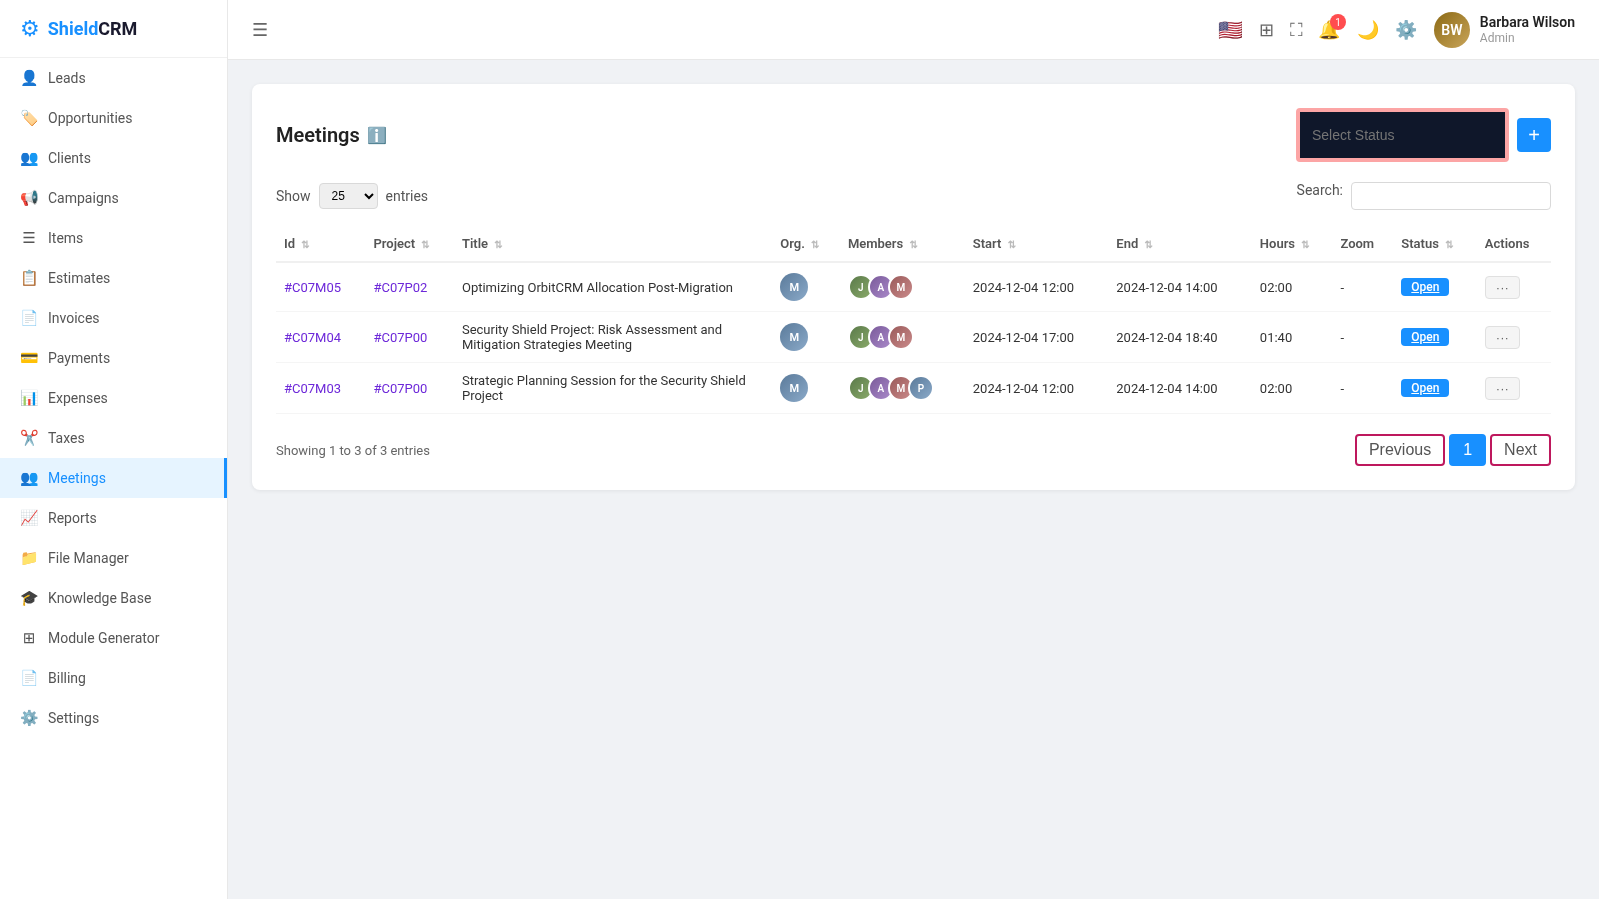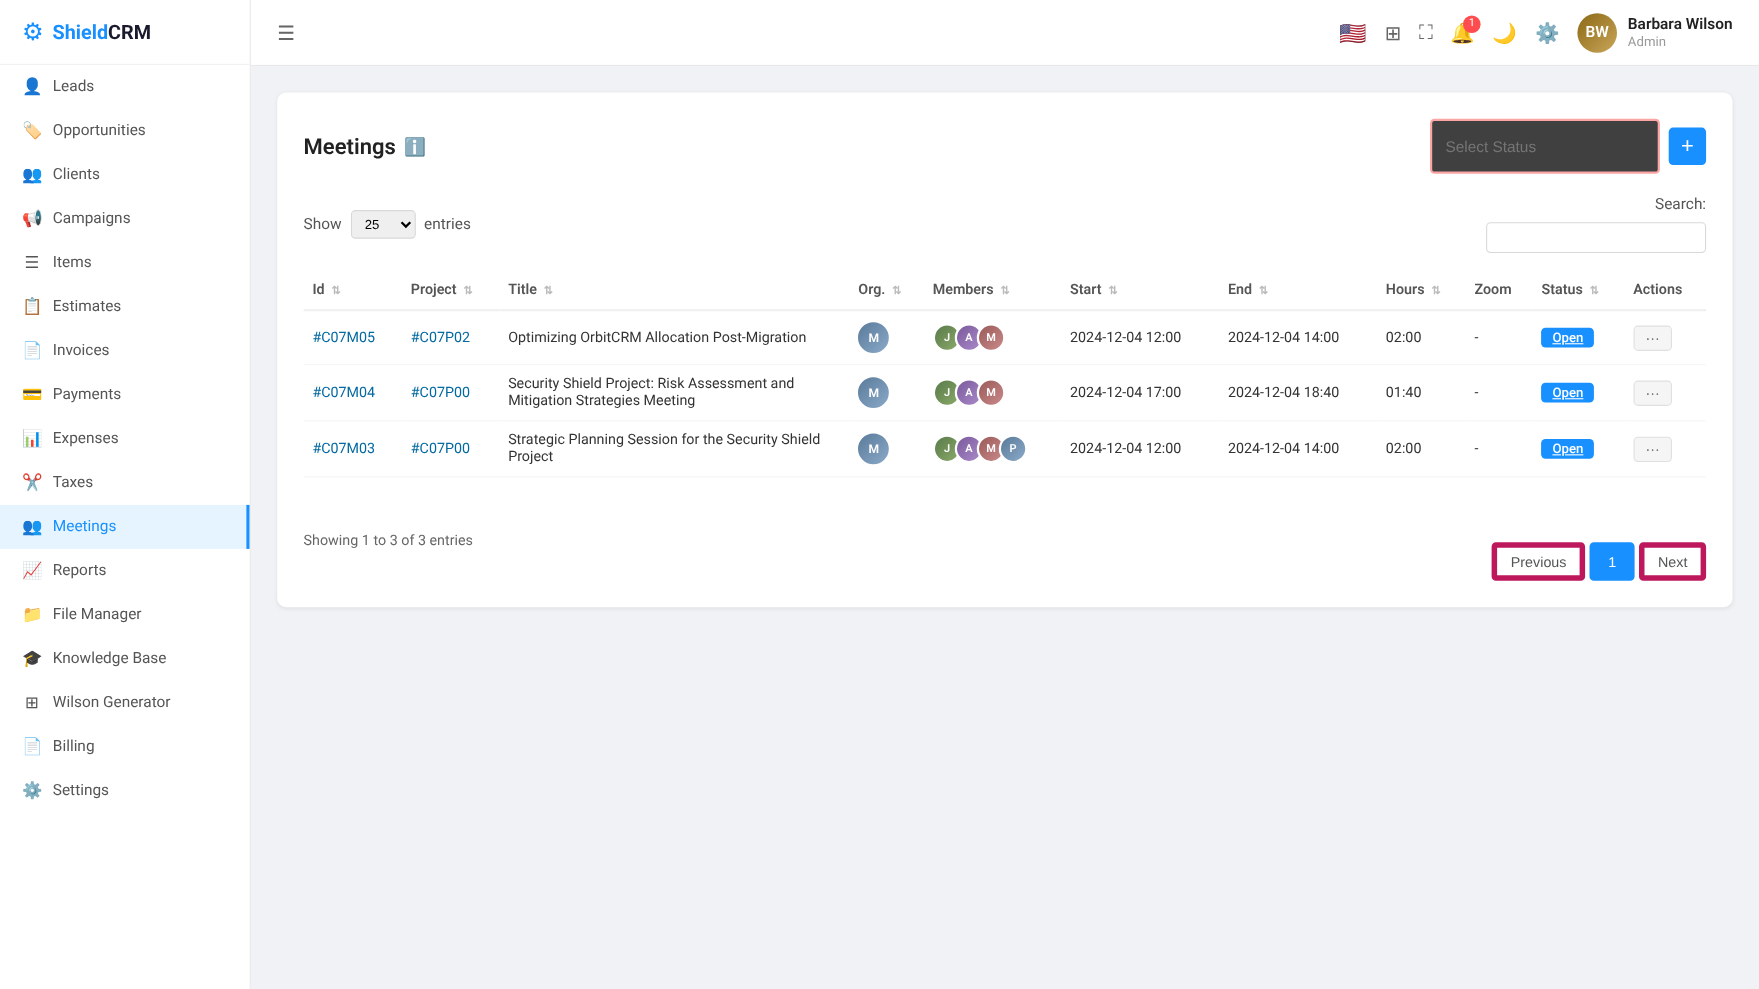--- a/index.html
+++ b/index.html
@@ -35,52 +35,52 @@
     
     .content { flex: 1; overflow-y: auto; padding: 24px; background: #f0f2f5; }
     .page-card { background: #fff; border-radius: 8px; padding: 24px; box-shadow: 0 1px 4px rgba(0,0,0,0.07); }
 
     
     .page-header { display: flex; align-items: center; justify-content: space-between; margin-bottom: 20px; }
     .page-title-row { display: flex; align-items: center; gap: 8px; }
     .page-title { font-size: 20px; font-weight: 600; color: #222; }
     .info-icon { color: #1890ff; font-size: 16px; cursor: pointer; }
     .header-actions { display: flex; align-items: center; gap: 8px; }
-    .status-select { border: 2px solid #fca5a5; border-radius: 4px; padding: 15px 12px; font-size: 14px; color: #999; min-width: 160px; cursor: pointer; background: #404040; }
+    .status-select { border: 4px solid #fca5a5; border-radius: 4px; padding: 15px 12px; font-size: 14px; color: #999; min-width: 160px; cursor: pointer; background: #0f172a; }
     .add-btn { background: #1890ff; color: #fff; border: none; border-radius: 4px; width: 34px; height: 34px; font-size: 20px; cursor: pointer; display: flex; align-items: center; justify-content: center; }
 
     
     .table-controls { display: flex; align-items: center; justify-content: space-between; margin-bottom: 16px; }
     .show-entries { display: flex; align-items: center; gap: 8px; font-size: 14px; color: #555; }
     .entries-select { border: 1px solid #d9d9d9; border-radius: 4px; padding: 4px 8px; font-size: 12px; cursor: pointer; }
-    .search-area { display: flex; align-items: flex-end; gap: 8px; flex-direction: column; }
+    .search-area { display: flex; align-items: flex-start; gap: 8px; }
     .search-label { font-size: 14px; color: #555; }
     .search-input { border: 1px solid #d9d9d9; border-radius: 4px; padding: 5px 10px; font-size: 14px; width: 200px; }
 
     
     table { width: 100%; border-collapse: collapse; font-size: 13px; }
     thead tr { border-bottom: 2px solid #f0f0f0; }
     th { padding: 10px 8px; text-align: left; font-weight: 600; color: #555; white-space: nowrap; cursor: pointer; user-select: none; }
     th .sort-icon { color: #bbb; font-size: 10px; margin-left: 3px; }
     td { padding: 10px 8px; color: #333; vertical-align: middle; border-bottom: 1px solid #f5f5f5; }
-    .link { color: #0369a1; text-decoration: none; cursor: pointer; }
+    .link { color: #6d28d9; text-decoration: none; cursor: pointer; }
     .status-badge { background: #1890ff; color: #fff; border-radius: 4px; padding: 2px 10px; font-size: 12px; font-weight: 500; display: inline-block; text-decoration: underline; }
     .action-btn { background: #f5f5f5; border: 1px solid #e0e0e0; border-radius: 4px; padding: 3px 10px; cursor: pointer; font-size: 13px; color: #666; }
 
     
     .avatar-group { display: flex; align-items: center; }
     .avatar-sm { width: 26px; height: 26px; border-radius: 50%; background: linear-gradient(135deg, #8b6914, #c9a55a); border: 2px solid #fff; margin-left: -6px; display: flex; align-items: center; justify-content: center; color: #fff; font-size: 10px; font-weight: 600; overflow: hidden; }
     .avatar-sm:first-child { margin-left: 0; }
     .org-avatar { width: 28px; height: 28px; border-radius: 50%; background: linear-gradient(135deg, #5a7a9a, #8baac9); display: flex; align-items: center; justify-content: center; color: #fff; font-size: 11px; font-weight: 600; }
 
     
     .pagination-area { display: flex; align-items: center; justify-content: space-between; margin-top: 20px; }
     .showing-text { font-size: 13px; color: #666; }
     .pagination { display: flex; align-items: center; gap: 4px; }
-    .page-btn { border: 5px solid #be185d; background: #fff; border-radius: 4px; padding: 5px 12px; cursor: pointer; font-size: 13px; color: #555; margin-top: 39px; }
+    .page-btn { border: 2px solid #be185d; background: #fff; border-radius: 4px; padding: 5px 12px; cursor: pointer; font-size: 16px; color: #555; }
     .page-btn.active { background: #1890ff; color: #fff; border-color: #1890ff; }
 
     
     .footer { text-align: right; padding: 12px 24px; font-size: 12px; color: #aaa; }
 
     
     ::-webkit-scrollbar { width: 6px; }
     ::-webkit-scrollbar-track { background: #f0f0f0; }
     ::-webkit-scrollbar-thumb { background: #ccc; border-radius: 3px; }
   </style>
@@ -144,21 +144,21 @@
       <div class="nav-item">
       <span class="nav-icon">📁</span>
       <span>File Manager</span>
     </div>
       <div class="nav-item">
       <span class="nav-icon">🎓</span>
       <span>Knowledge Base</span>
     </div>
       <div class="nav-item">
       <span class="nav-icon">⊞</span>
-      <span>Wilson Generator</span>
+      <span>Module Generator</span>
     </div>
       <div class="nav-item">
       <span class="nav-icon">📄</span>
       <span>Billing</span>
     </div>
       <div class="nav-item">
       <span class="nav-icon">⚙️</span>
       <span>Settings</span>
     </div>
     </nav>

